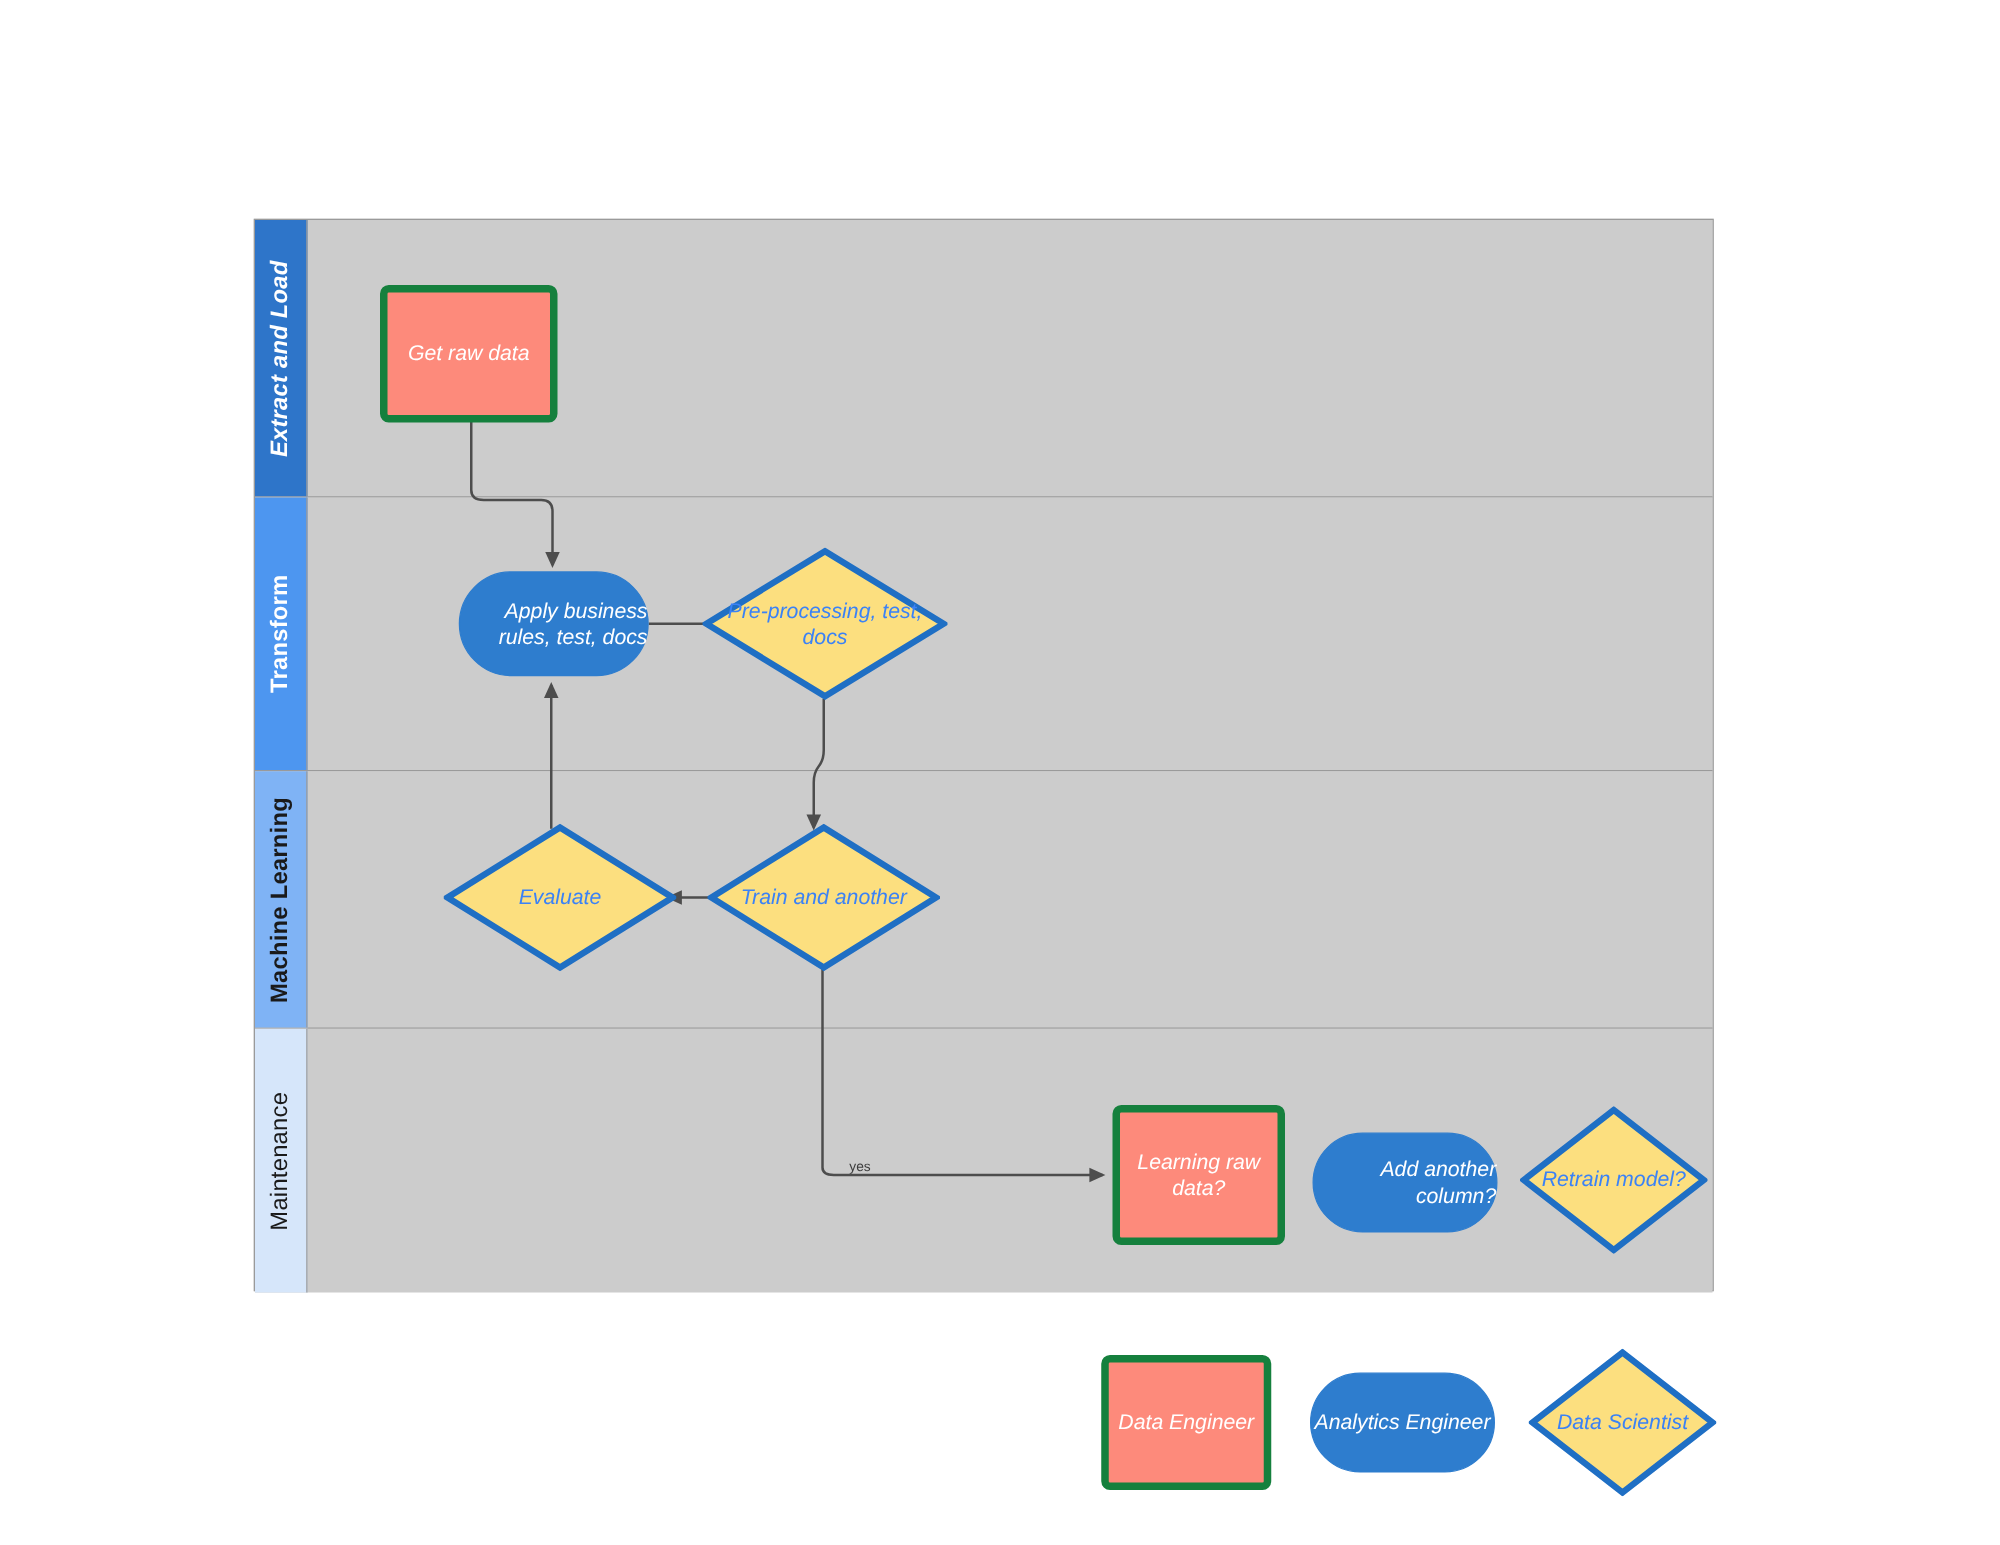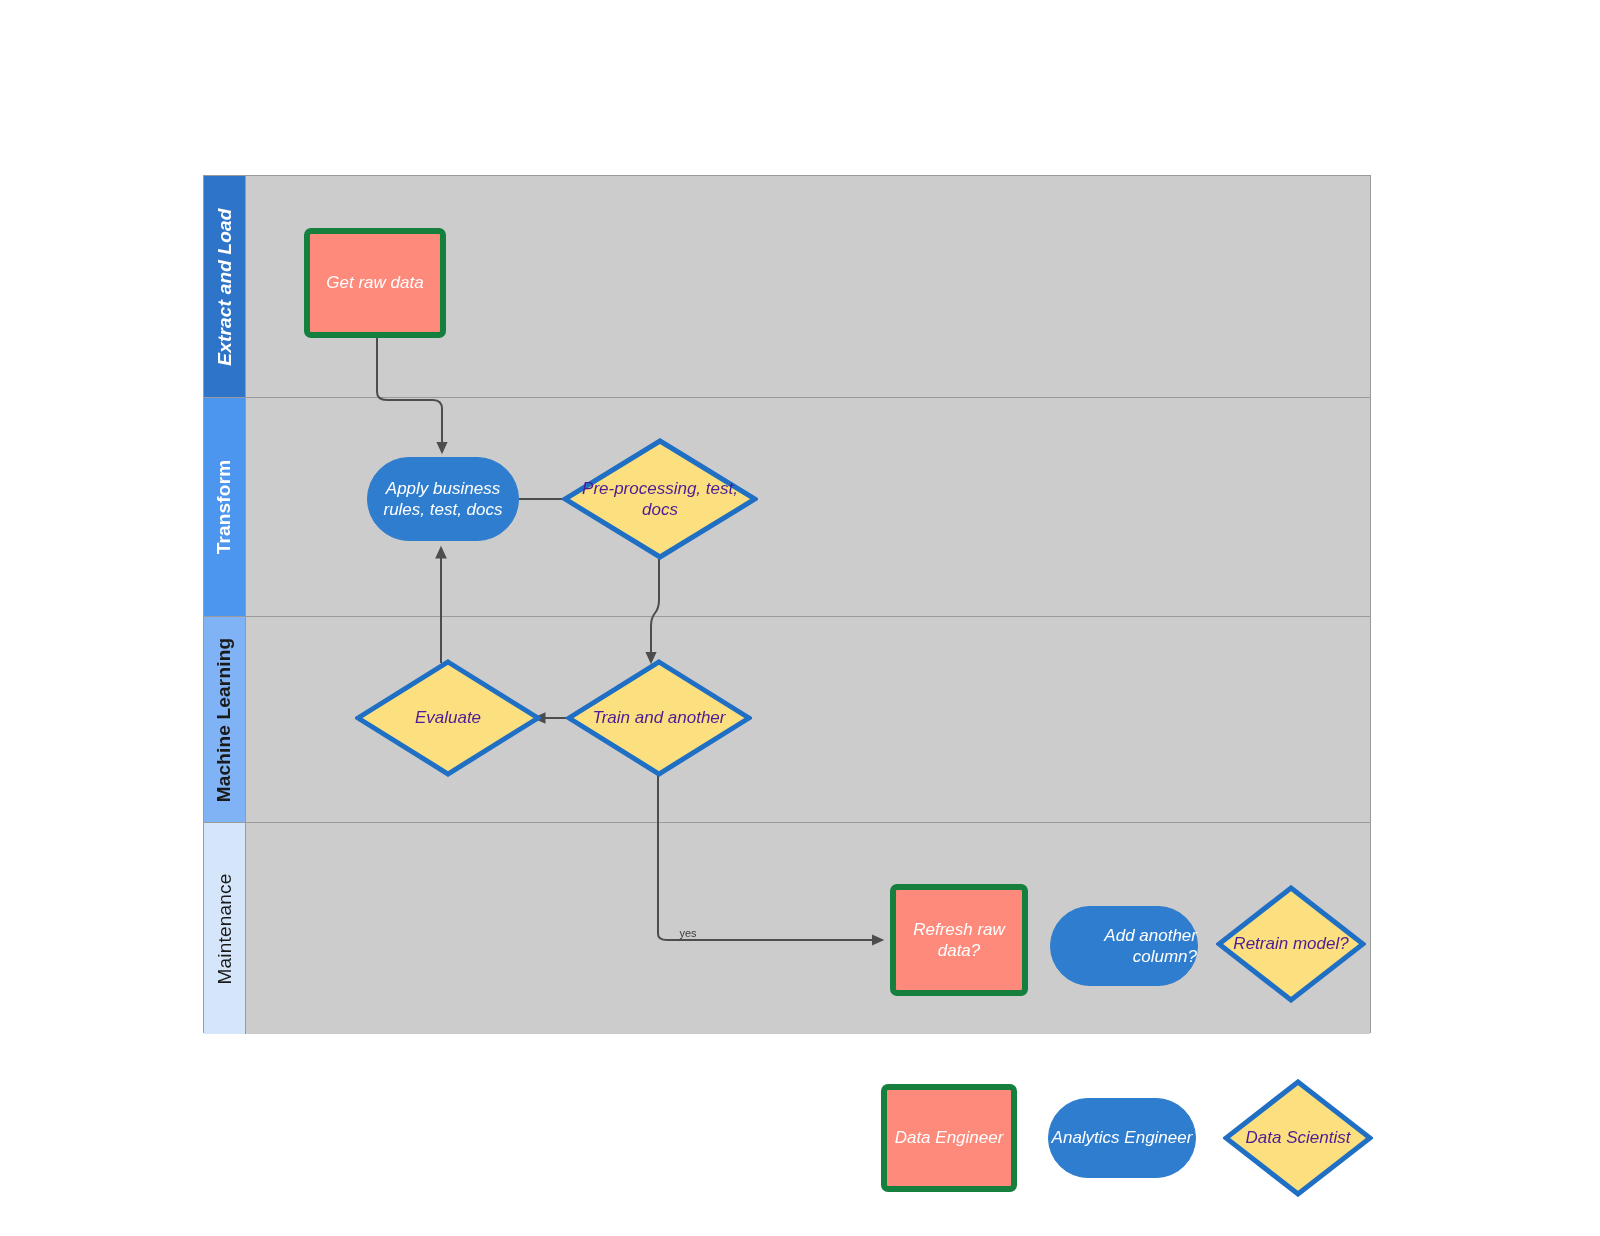--- a/index.html
+++ b/index.html
@@ -109,21 +109,21 @@
     background: #2E7DCE;
     border: 1px solid #2E7DCE;
     border-radius: 999px;
     color: #ffffff;
   }
 
   
   .n-diamond {
     background: transparent;
     border: none;
-    color: #4c1d95;
+    color: #3b82f6;
   }
   .n-diamond .dia-svg {
     position: absolute;
     left: 0; top: 0;
     width: 100%;
     height: 100%;
     z-index: -1;
   }
   .n-diamond .dia-label {
     position: relative;
@@ -217,21 +217,21 @@
     <path class="edge-path" d="M 441 663 L 441 600 Q 441 592 441 585 L 441 548" marker-end="url(#arrow)"></path>
 
     <path class="edge-path" d="M 658 775 L 658 934 Q 658 940 667 940 L 882 940" marker-end="url(#arrow)"></path>
     <text class="edge-label" x="688" y="937" text-anchor="middle">yes</text>
   </svg>
 
   <div class="node n-process" style="left:304px; top:228px; width:142px; height:110px;">
     <span>Get raw data</span>
   </div>
 
-  <div class="node n-pill" style="left:367px; top:457px; width:152px; height:84px;">
+  <div class="node n-pill" style="left:367px; top:457px; width:152px; height:84px;text-align:right;">
     <span>Apply business rules, test, docs</span>
   </div>
 
   <div class="node n-diamond" style="left:562px; top:438px; width:196px; height:122px;">
     <svg class="dia-svg" viewBox="0 0 196 122" preserveAspectRatio="none">
       <polygon points="98,3 193,61 98,119 3,61" fill="#FCDF7F" stroke="#1F6FC4" stroke-width="5"></polygon>
     </svg>
     <span class="dia-label">Pre-processing, test, docs</span>
   </div>
 
@@ -243,21 +243,21 @@
   </div>
 
   <div class="node n-diamond" style="left:566px; top:659px; width:186px; height:118px;">
     <svg class="dia-svg" viewBox="0 0 186 118" preserveAspectRatio="none">
       <polygon points="93,3 183,59 93,115 3,59" fill="#FCDF7F" stroke="#1F6FC4" stroke-width="5"></polygon>
     </svg>
     <span class="dia-label">Train and another</span>
   </div>
 
   <div class="node n-process" style="left:890px; top:884px; width:138px; height:112px;">
-    <span>Refresh raw data?</span>
+    <span>Learning raw data?</span>
   </div>
 
   <div class="node n-pill" style="left:1050px; top:906px; width:148px; height:80px;text-align:right;">
     <span>Add another column?</span>
   </div>
 
   <div class="node n-diamond" style="left:1216px; top:885px; width:150px; height:118px;text-align:center;">
     <svg class="dia-svg" viewBox="0 0 150 118" preserveAspectRatio="none">
       <polygon points="75,3 147,59 75,115 3,59" fill="#FCDF7F" stroke="#1F6FC4" stroke-width="5"></polygon>
     </svg>

